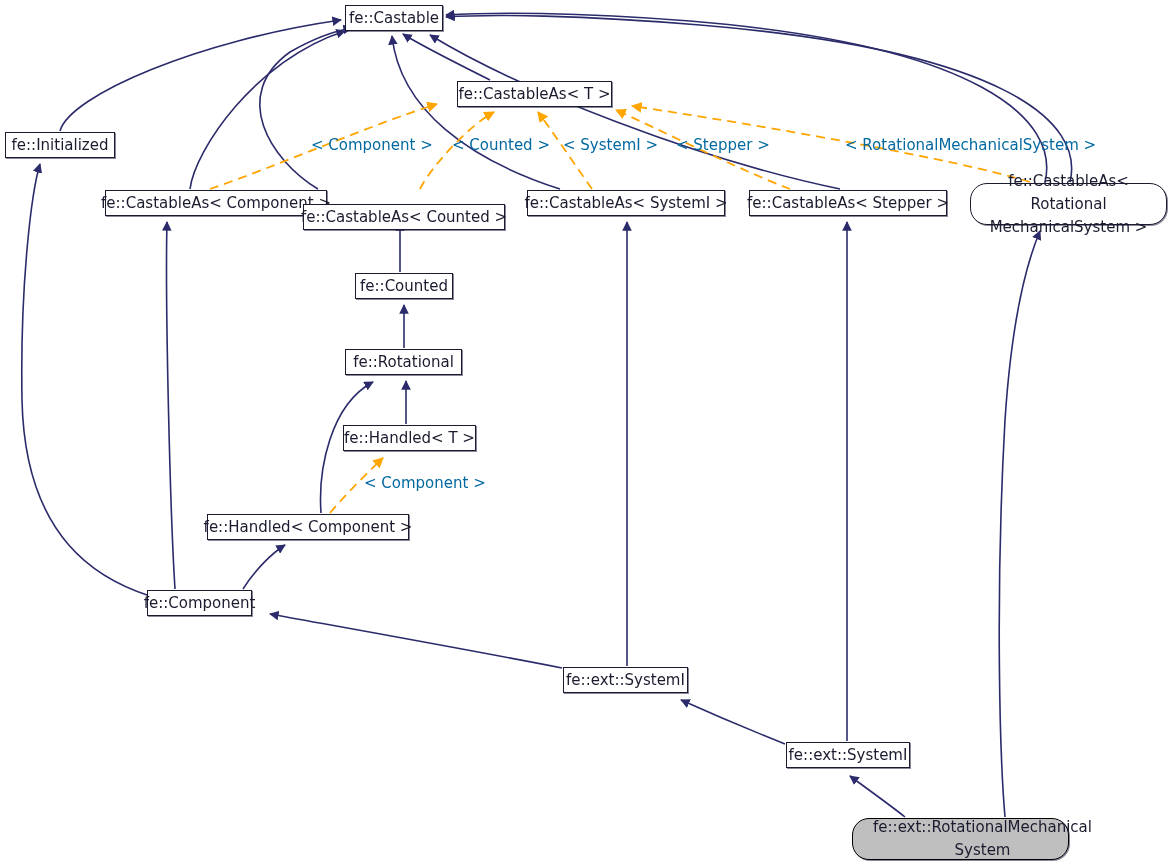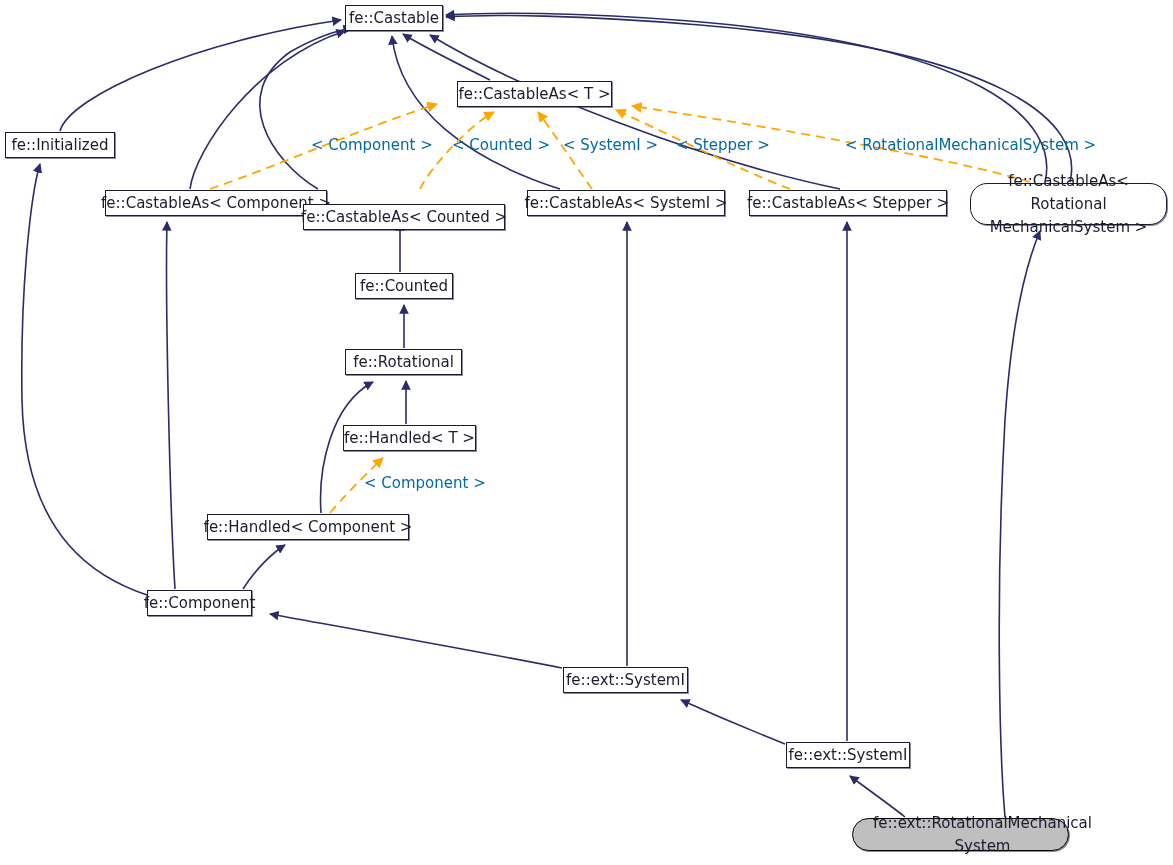--- a/index.html
+++ b/index.html
@@ -186,21 +186,21 @@
   </div>
 
   <div class="node" style="left:563px; top:667px; width:125px; height:26px;">
     <span>fe::ext::SystemI</span>
   </div>
 
   <div class="node" style="left:786px; top:742px; width:124px; height:26px;">
     <span>fe::ext::SystemI</span>
   </div>
 
-  <div class="node two-line highlight" style="left:852px; top:818px; width:217px; height:33px;padding-left:44px;">
+  <div class="node two-line highlight" style="left:852px; top:818px; width:217px; height:42px;padding-left:44px;">
     <span>fe::ext::RotationalMechanical System</span>
   </div>
 
   <div class="edge-label" style="left:311px; top:136px;">&lt; Component &gt;</div>
 
   <div class="edge-label" style="left:452px; top:136px;">&lt; Counted &gt;</div>
 
   <div class="edge-label" style="left:563px; top:136px;">&lt; SystemI &gt;</div>
 
   <div class="edge-label" style="left:676px; top:136px;">&lt; Stepper &gt;</div>

